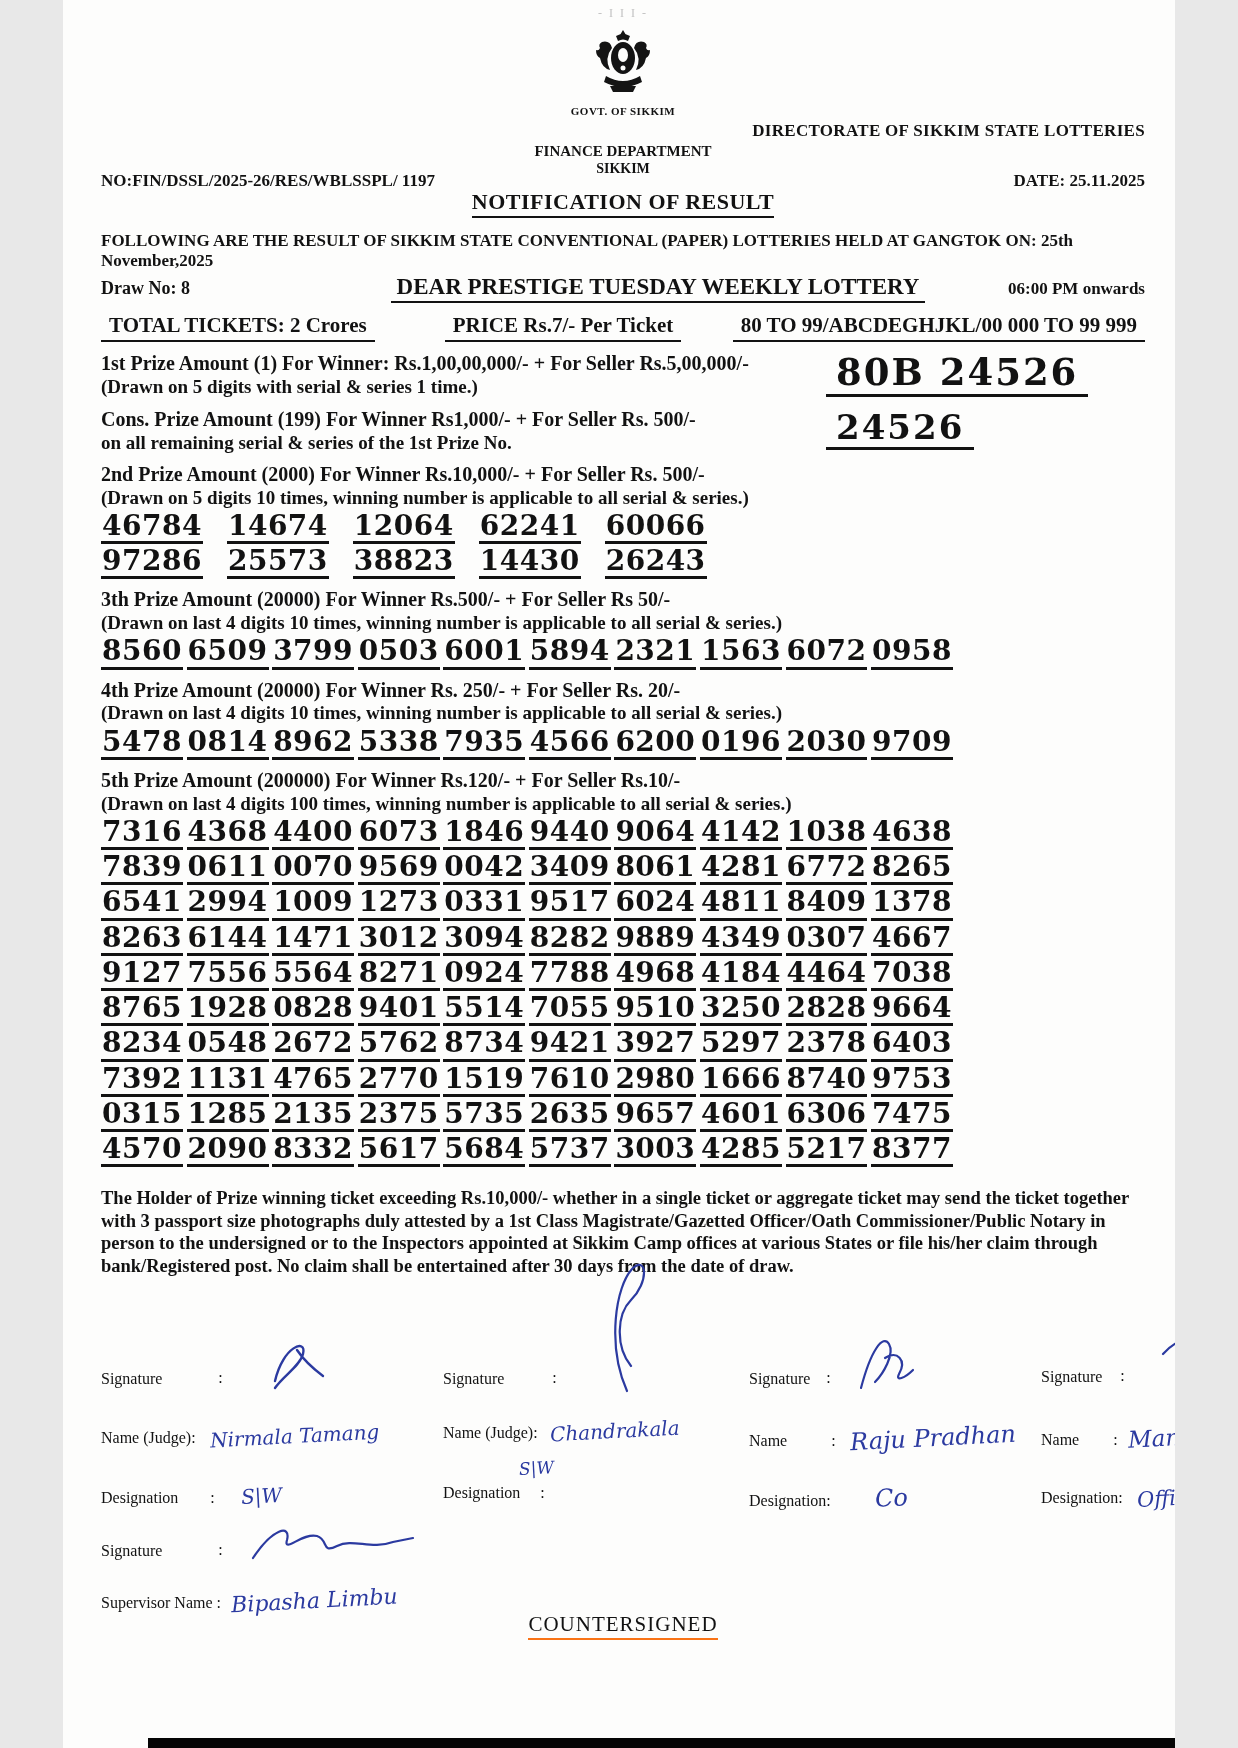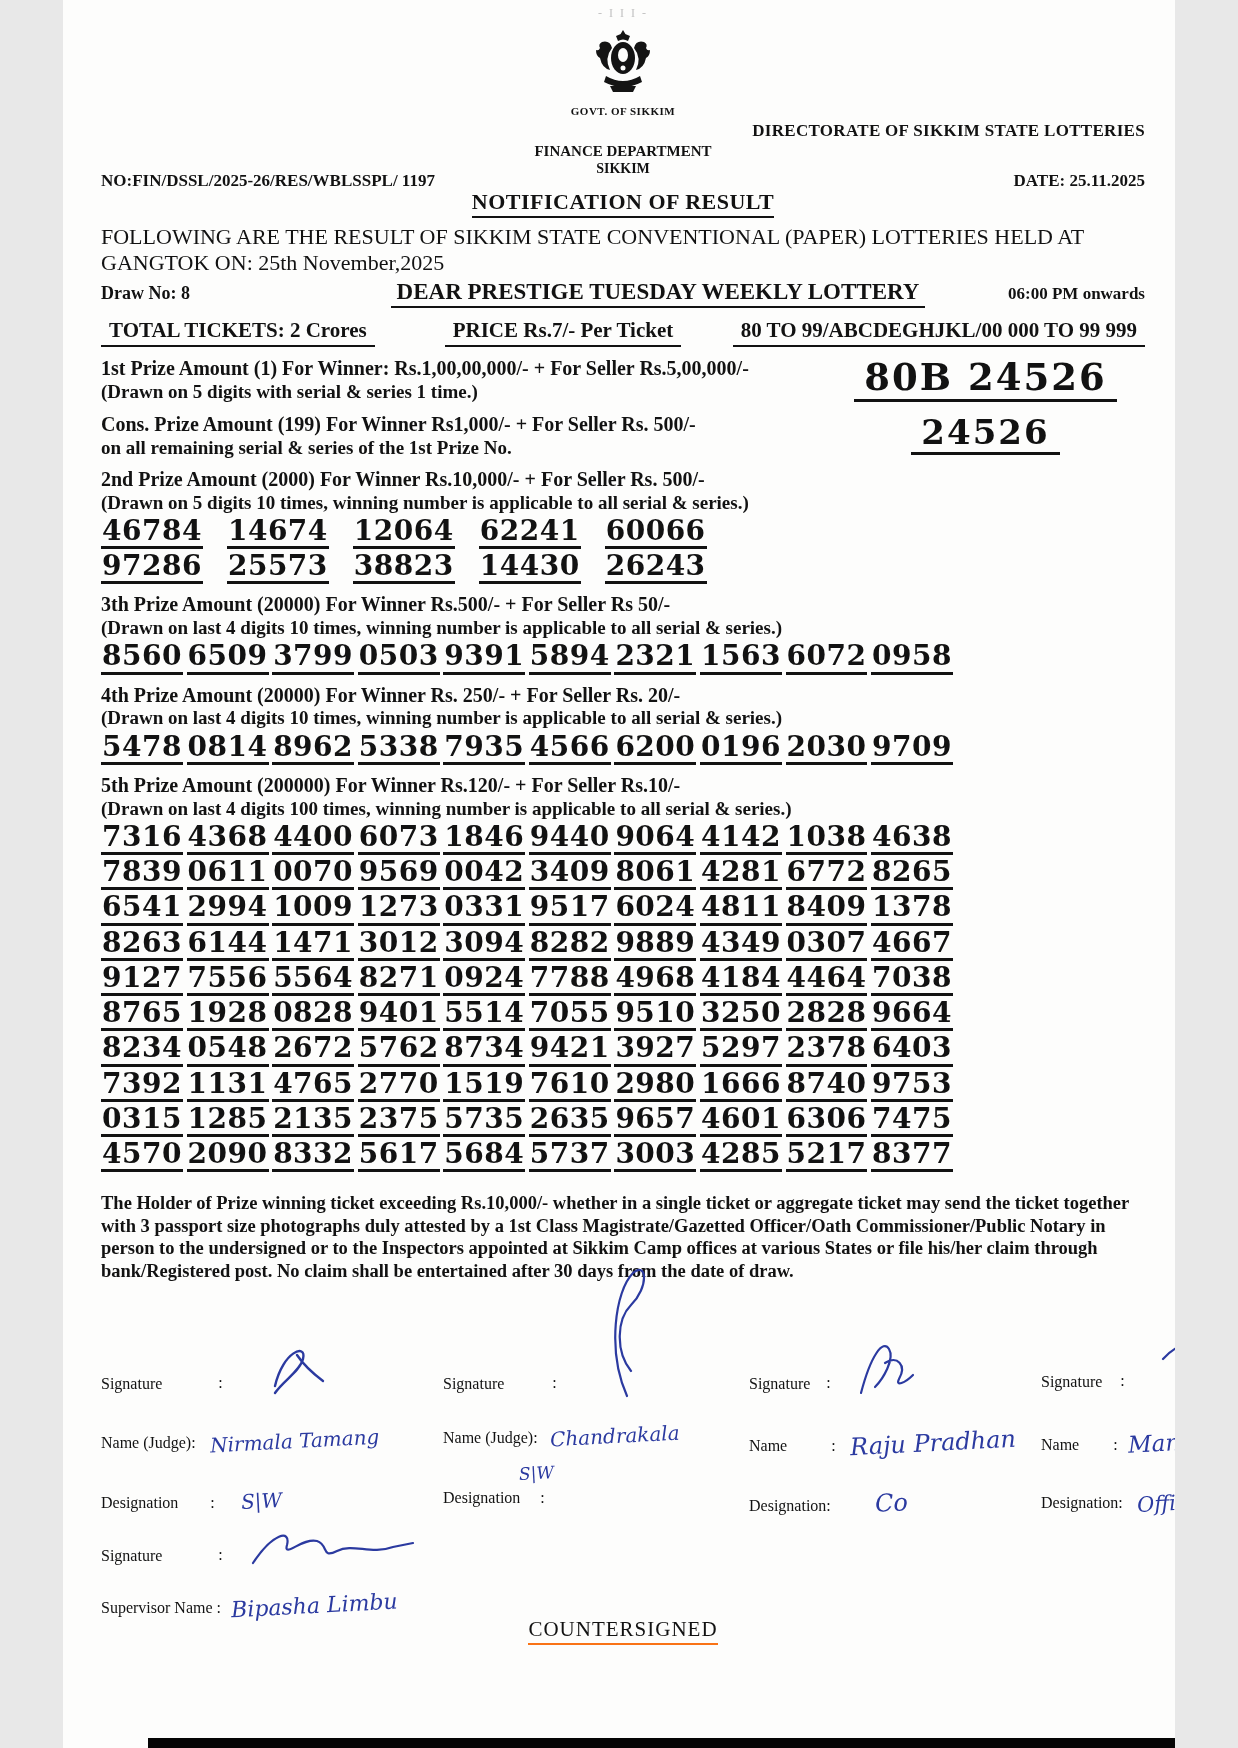--- a/index.html
+++ b/index.html
@@ -17,38 +17,38 @@
 
   .emblem-block{text-align:center;margin-top:8px;line-height:1;}
   .emblem-caption{font-size:11px;font-weight:bold;letter-spacing:0.5px;margin-top:3px;}
   .hdr1{font-size:17px;font-weight:bold;text-align:right;margin-top:4px;letter-spacing:0.3px;}
   .hdr2{font-size:15px;font-weight:bold;text-align:center;margin-top:2px;}
   .hdr3{font-size:14px;font-weight:bold;text-align:center;margin-top:1px;}
 
   .refrow{display:flex;justify-content:space-between;font-size:17px;font-weight:bold;margin-top:-6px;}
   .title-line{text-align:center;margin-top:-2px;}
   .doc-title{display:inline-block;font-size:22px;font-weight:bold;letter-spacing:0.5px;border-bottom:2.5px solid #121212;padding-bottom:1px;}
-  .intro{font-size:22px;font-weight:normal;margin-top:6px;}
+  .intro{font-size:17px;font-weight:bold;margin-top:13px;}
   .drawrow{display:flex;align-items:baseline;margin-top:3px;}
   .draw-no{font-size:18px;font-weight:bold;flex:0 0 260px;}
   .lottery-name{flex:1;text-align:center;}
   .lottery-name span{display:inline-block;font-size:23px;font-weight:bold;border-bottom:2.5px solid #121212;padding:0 6px 1px;}
   .draw-time{font-size:17px;font-weight:bold;flex:0 0 190px;text-align:right;}
 
   .ticketrow{display:flex;align-items:baseline;margin-top:10px;}
   .cell-u{border-bottom:2.5px solid #121212;padding:0 8px 2px;font-size:21px;font-weight:600;}
   .tt{flex:0 0 auto;}
   .pr{margin-left:70px;}
   .rng{margin-left:auto;font-size:21px;}
 
   .prize2col{display:flex;margin-top:10px;}
   .ptext{flex:0 0 725px;}
   .pline1{font-size:20px;font-weight:bold;line-height:1.18;}
   .pline2{font-size:19px;font-weight:bold;line-height:1.18;}
-  .bignum-box{flex:1;text-align:center;padding-top:2px;}
+  .bignum-box{flex:1;padding-top:2px;}
   .bignum{display:inline-block;font-family:"DejaVu Serif",serif;font-weight:bold;font-size:37px;line-height:1.0;border-bottom:3.5px solid #121212;padding:0 10px 3px;letter-spacing:2px;}
   .bignum.cons{font-size:34px;}
 
   .prize-sec{margin-top:9px;}
   .num-row{display:flex;width:852px;justify-content:space-between;margin-top:2px;}
   .num-row.loose{justify-content:flex-start;gap:24px;width:auto;}
   .num{font-family:"DejaVu Serif",serif;font-weight:bold;font-size:28px;line-height:1.08;border-bottom:3px solid #121212;padding:0 1px 0;letter-spacing:0.5px;}
 
   .disclaimer{font-size:18.5px;font-weight:600;line-height:1.22;margin-top:20px;max-width:1175px;}
 
@@ -160,21 +160,21 @@
 
     <div class="prize-sec">
       <div class="pline1">3th Prize Amount (20000) For Winner Rs.500/- + For Seller Rs 50/-</div>
       <div class="pline2">(Drawn on last 4 digits 10 times, winning number is applicable to all serial &amp; series.)</div>
       <div>
           <div class="num-row">
             <span class="num">8560</span>
             <span class="num">6509</span>
             <span class="num">3799</span>
             <span class="num">0503</span>
-            <span class="num">9391</span>
+            <span class="num">6001</span>
             <span class="num">5894</span>
             <span class="num">2321</span>
             <span class="num">1563</span>
             <span class="num">6072</span>
             <span class="num">0958</span>
           </div>
         </div>
     </div>
 
     <div class="prize-sec">

